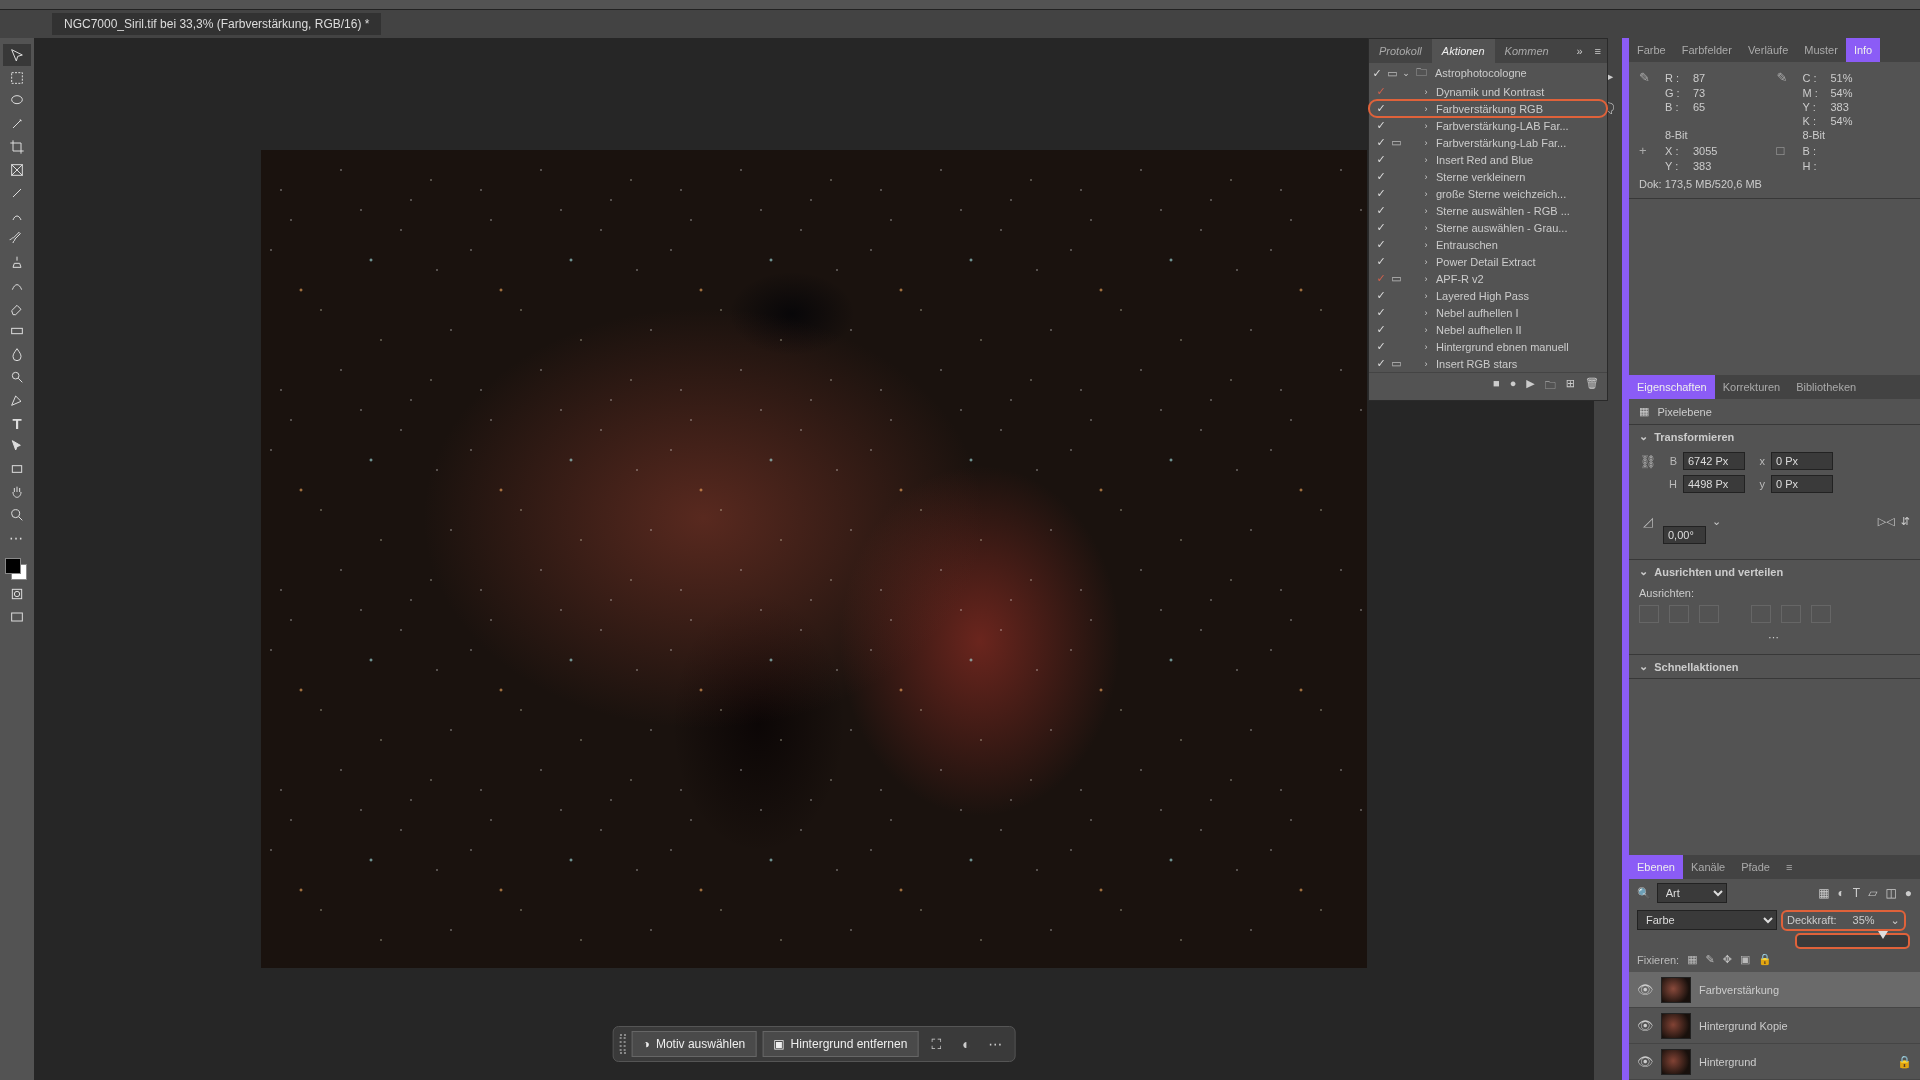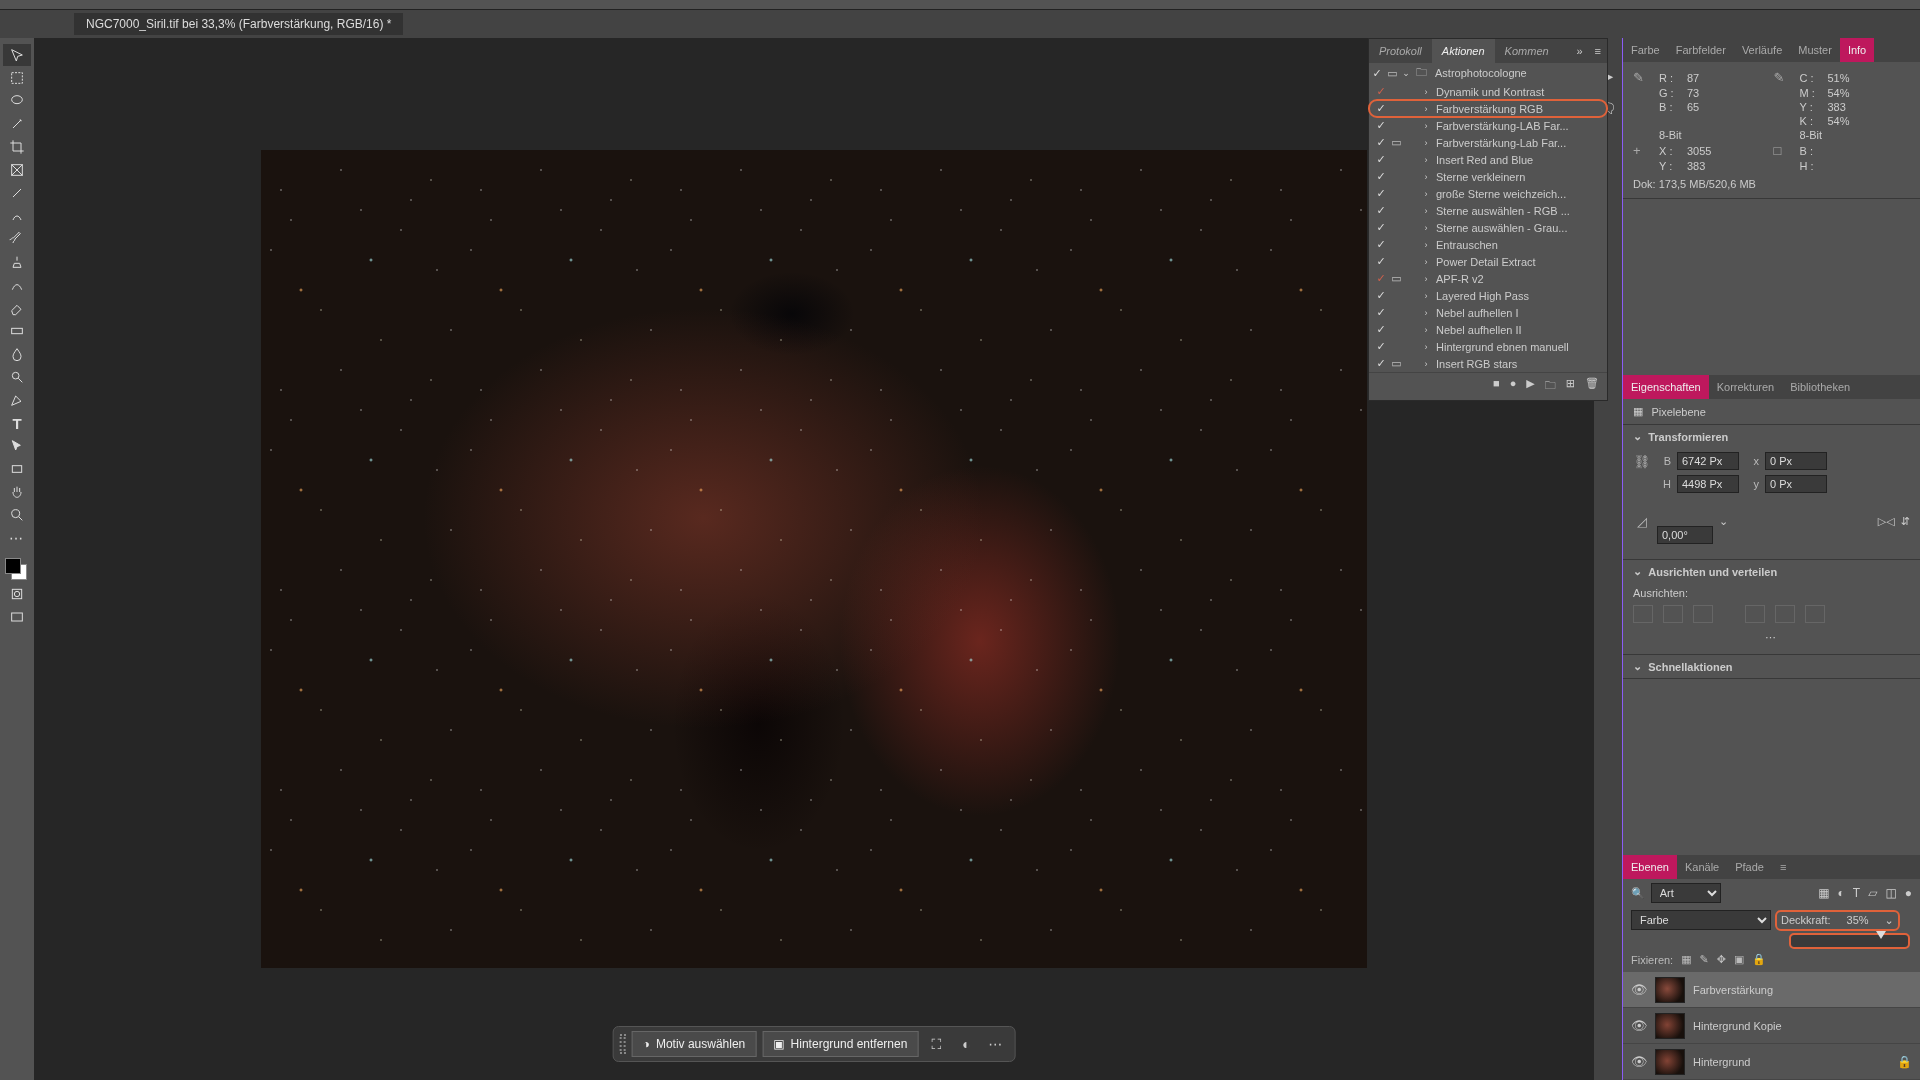--- a/index.html
+++ b/index.html
@@ -1,19 +1,19 @@
 <!DOCTYPE html>
 <html><head>
 <meta charset="utf-8">
 <style>
   * { margin: 0; padding: 0; box-sizing: border-box; font-family: -apple-system, Arial, sans-serif; }
   body { background: #323232; color: #ccc; font-size: 11px; width: 1920px; height: 1080px; overflow: hidden; }
   .app { display: flex; flex-direction: column; height: 100%; }
   .menubar { height: 10px; background: #535353; border-bottom: 1px solid #222; display: flex; align-items: center; padding: 0 6px; gap: 14px; }
-  .tabbar { height: 28px; background: #434343; display: flex; align-items: center; padding-left: 74px; }
+  .tabbar { height: 28px; background: #434343; display: flex; align-items: center; padding-left: 52px; }
   .tab { background: #323232; padding: 4px 12px; font-size: 12px; color: #ddd; }
   .main { flex: 1; display: flex; }
   .toolbar { width: 34px; background: #535353; display: flex; flex-direction: column; align-items: center; padding-top: 6px; gap: 1px; }
   .tool { width: 28px; height: 22px; display: flex; align-items: center; justify-content: center; cursor: pointer; font-size: 14px; color: #ddd; }
   .tool.active { background: #383838; }
   .swatches { margin-top: 4px; position: relative; width: 28px; height: 28px; }
   .swatch-fg { position: absolute; width: 16px; height: 16px; background: #000; border: 1px solid #888; top: 4px; left: 2px; z-index: 2; }
   .swatch-bg { position: absolute; width: 16px; height: 16px; background: #fff; border: 1px solid #888; top: 10px; left: 8px; }
   .canvas-area { flex: 1; background: #262626; position: relative; display: flex; align-items: center; justify-content: center; }
   .canvas-img { width: 1106px; height: 818px; background: radial-gradient(ellipse 400px 300px at 40% 45%, rgba(140,60,45,0.55), transparent 70%), radial-gradient(ellipse 200px 250px at 65% 60%, rgba(160,50,40,0.6), transparent 70%), radial-gradient(ellipse 120px 180px at 45% 70%, rgba(10,5,5,0.9), transparent 72%), radial-gradient(ellipse 90px 60px at 48% 20%, rgba(5,5,8,0.85), transparent 70%), #1a120e; position: relative; overflow: hidden; }
@@ -36,24 +36,24 @@
   .chk.red { color: #d0604c; }
   .mode { width: 15px; display: flex; justify-content: center; color: #bbb; }
   .expand { width: 12px; color: #ccc; font-size: 9px; text-align: center; }
   .action-label { flex: 1; padding-left: 4px; white-space: nowrap; overflow: hidden; text-overflow: ellipsis; }
   .group-row .action-label { font-weight: 400; }
   .action-group.group-row { padding-left: 0; }
   .actions-footer { display: flex; justify-content: flex-end; gap: 10px; padding: 4px 8px; border-top: 1px solid #444; }
   .actions-footer span { cursor: pointer; font-size: 11px; }
   .collapsed-dock { width: 28px; background: #434343; display: flex; flex-direction: column; align-items: center; padding-top: 30px; gap: 16px; }
   .collapsed-dock span { font-size: 14px; cursor: pointer; }
-  .right-panels { width: 298px; background: #535353; display: flex; flex-direction: column; border-left: 1px solid #8b5cf6; }
+  .right-panels { width: 298px; background: #535353; display: flex; flex-direction: column; border-left: 7px solid #8b5cf6; }
   .rp-tabs { display: flex; background: #434343; font-size: 11px; }
   .rp-tab { padding: 6px 8px; cursor: pointer; color: #aaa; }
-  .rp-tab.active { background: #be185d; color: #eee; }
+  .rp-tab.active { background: #8b5cf6; color: #eee; }
   .info-panel { padding: 8px 10px; font-size: 11px; border-bottom: 1px solid #383838; }
   .info-grid { display: grid; grid-template-columns: 22px 24px 1fr 22px 24px 1fr; gap: 2px 4px; align-items: center; }
   .info-grid .val { text-align: left; }
   .info-grid .sym { font-size: 13px; color: #aaa; }
   .docsize { margin-top: 6px; }
   .section { border-bottom: 1px solid #383838; }
   .sec-head { padding: 5px 10px; font-weight: bold; display: flex; align-items: center; gap: 6px; cursor: pointer; }
   .sec-body { padding: 4px 10px 10px; }
   .form-row { display: flex; align-items: center; gap: 6px; margin-bottom: 5px; }
   .form-row .lbl { width: 14px; text-align: right; color: #bbb; }
@@ -469,21 +469,21 @@
           </div>
           <div class="form-row">
             <span class="link-ic"></span>
             <span class="lbl">H</span>
               <input class="field" value="4498 Px" style="">
             <span class="lbl">y</span>
               <input class="field" value="0 Px" style="">
           </div>
           <div class="form-row">
             <span class="link-ic">◿</span>
-            <input class="field" style="width: 56px; margin-top: 28px;" value="0,00°">
+            <input class="field" style="width: 43px; margin-top: 28px;" value="0,00°">
             <span>⌄</span>
             <span style="flex:1"></span>
             <span>▷◁</span>
             <span>⇵</span>
           </div>
         </div>
       </div>
       <div class="section">
         <div class="sec-head">
             <span>⌄</span>

